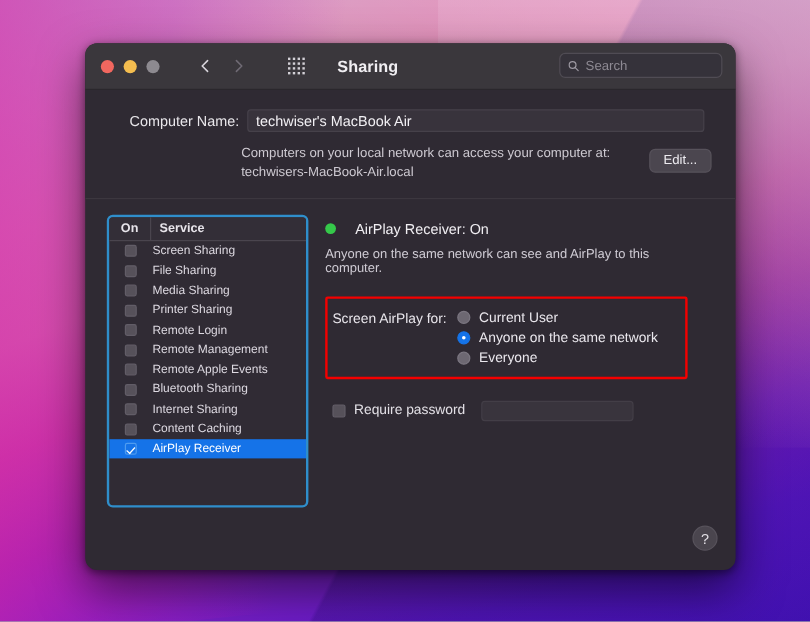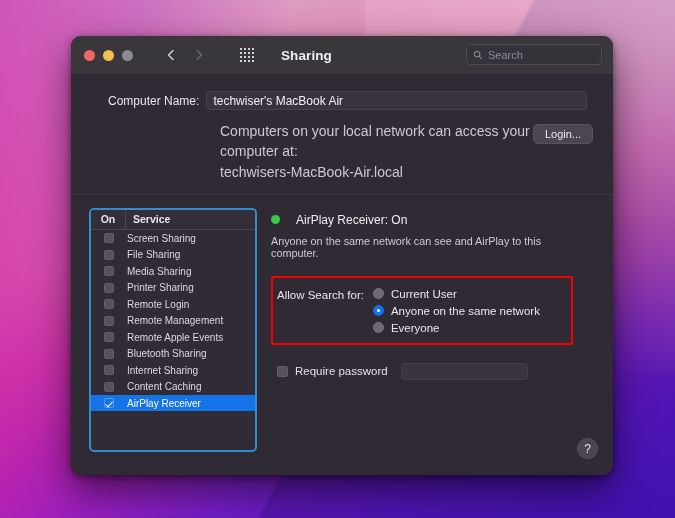--- a/index.html
+++ b/index.html
@@ -186,23 +186,22 @@
   .hostrow {
     display: flex;
     align-items: flex-start;
     padding-left: 130px;
     padding-right: 20px;
     margin-top: 11px;
   }
   .hostinfo {
     flex: 1;
     color: #cdc9d1;
-    font-size: 14px;
+    font-size: 11px;
     line-height: 1.45;
-    margin-left: 19px;
   }
   .editbtn {
     flex: 0 0 auto;
     margin-top: 3px;
     background: #4b464f;
     border: 1px solid #57525b;
     border-radius: 5px;
     color: #eceaef;
     font-size: 11px;
     font-family: "Liberation Sans", sans-serif;
@@ -501,21 +500,21 @@
         <div class="namelabel">Computer Name:</div>
         <div class="namefield">
           <span>techwiser's MacBook Air</span>
         </div>
       </div>
       <div class="hostrow">
         <div class="hostinfo">
           <div>Computers on your local network can access your computer at:</div>
           <div>techwisers-MacBook-Air.local</div>
         </div>
-        <button class="editbtn">Login...</button>
+        <button class="editbtn">Edit...</button>
       </div>
     </div>
 
     <div class="body">
 
       <div class="listwrap">
         <div class="listhead">
           <div class="col-on">On</div>
           <div class="col-svc">Service</div>
         </div>
@@ -591,21 +590,21 @@
       <div class="detail">
         <div class="statusline">
           <span class="dot"></span>
           <span class="statustext">AirPlay Receiver: On</span>
         </div>
         <div class="subtext">Anyone on the same network can see and AirPlay to this computer.</div>
 
         <div class="airplay-group">
           <div class="redbox"></div>
           <div class="radiorow">
-            <div class="radiolabel">Allow Search for:</div>
+            <div class="radiolabel">Screen AirPlay for:</div>
             <div class="radios">
               <label class="radio-item">
                 <span class="radio"></span>
                 <span>Current User</span>
               </label>
               <label class="radio-item">
                 <span class="radio on"></span>
                 <span>Anyone on the same network</span>
               </label>
               <label class="radio-item">

